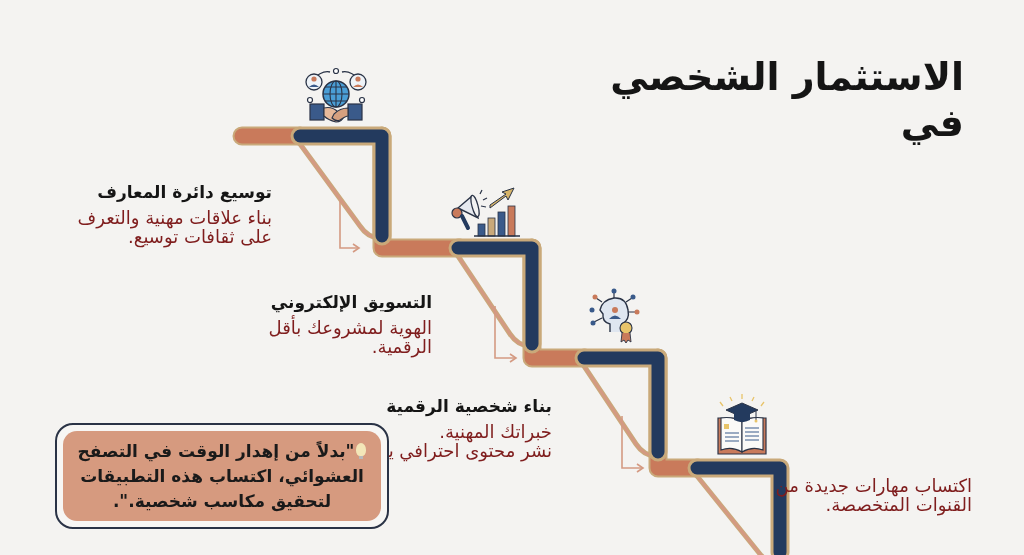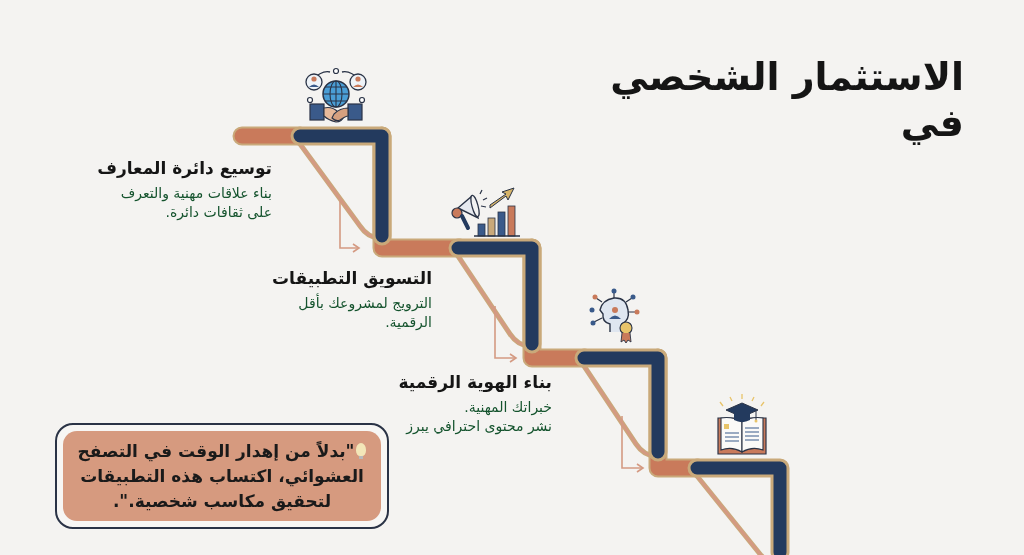--- a/index.html
+++ b/index.html
@@ -10,23 +10,23 @@
     position:relative;
     color:#1a1a1a;
   }
   .stage { position:absolute; left:0; top:16px; width:1024px; height:555px; }
   svg.stairs { position:absolute; left:0; top:0; }
   .title {
     position:absolute; right:60px; top:38px; width:400px;
     direction:rtl; text-align:right;
     font-weight:bold; font-size:38px; line-height:46px; color:#151515;
   }
-  .step-text { position:absolute; direction:rtl; text-align:right; }
+  .step-text { position:absolute; direction:rtl; text-align:right;margin-top:24px; }
   .step-title { font-weight:bold; font-size:17px; line-height:24px; color:#151515; white-space:nowrap; }
-  .step-desc { font-size:14px; line-height:19px; color:#14532d; margin-top:4px; }
+  .step-desc { font-size:18px; line-height:19px; color:#7f1d1d; margin-top:4px; }
   .quote-outer {
     position:absolute; left:55px; top:407px; width:334px; height:106px;
     border:2px solid #2a3346; border-radius:18px; box-sizing:border-box;
     background:#f7f6f4;
   }
   .quote-inner {
     position:absolute; left:6px; top:6px; right:6px; bottom:6px;
     background:#d69a7f; border-radius:14px;
     direction:rtl; text-align:center;
     font-weight:bold; font-size:17px; line-height:25px; color:#1a1a1a;
@@ -146,41 +146,45 @@
   </svg>
 
   <div class="title">
     <div>الاستثمار الشخصي في</div>
   </div>
 
   <div class="step-text" style="right:752px; top:140px; width:200px;">
     <div class="step-title">توسيع دائرة المعارف</div>
     <div class="step-desc">
       <div>بناء علاقات مهنية والتعرف</div>
-      <div>على ثقافات دائرة.</div>
+      <div>على ثقافات توسيع.</div>
     </div>
   </div>
 
   <div class="step-text" style="right:592px; top:250px; width:200px;">
-    <div class="step-title">التسويق التطبيقات</div>
+    <div class="step-title">التسويق الإلكتروني</div>
     <div class="step-desc">
-      <div>الترويج لمشروعك بأقل</div>
+      <div>الهوية لمشروعك بأقل</div>
       <div>الرقمية.</div>
     </div>
   </div>
 
   <div class="step-text" style="right:472px; top:354px; width:200px;">
-    <div class="step-title">بناء الهوية الرقمية</div>
+    <div class="step-title">بناء شخصية الرقمية</div>
     <div class="step-desc">
       <div>خبراتك المهنية.</div>
       <div>نشر محتوى احترافي يبرز</div>
     </div>
   </div>
 
   <div class="step-text" style="right:52px; top:432px; width:210px;">
+    <div class="step-desc">
+      <div>اكتساب مهارات جديدة من</div>
+      <div>القنوات المتخصصة.</div>
+    </div>
   </div>
 
   <div class="quote-outer">
     <div class="quote-inner">
       <div><span class="bulb"></span><span>"بدلاً من إهدار الوقت في التصفح</span></div>
       <div>العشوائي، اكتساب هذه التطبيقات</div>
       <div>لتحقيق مكاسب شخصية.".</div>
     </div>
   </div>
 

